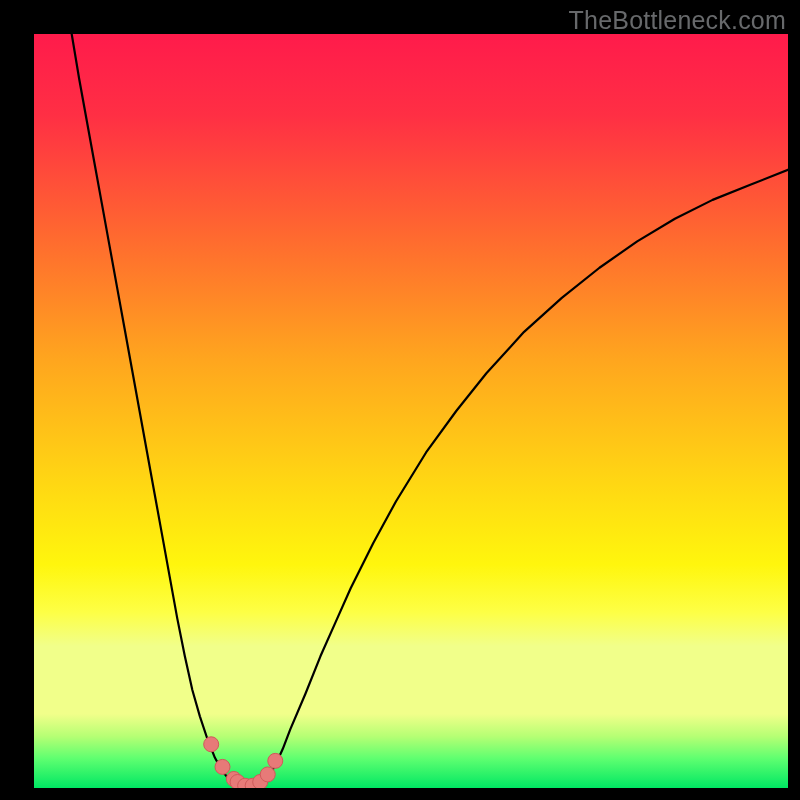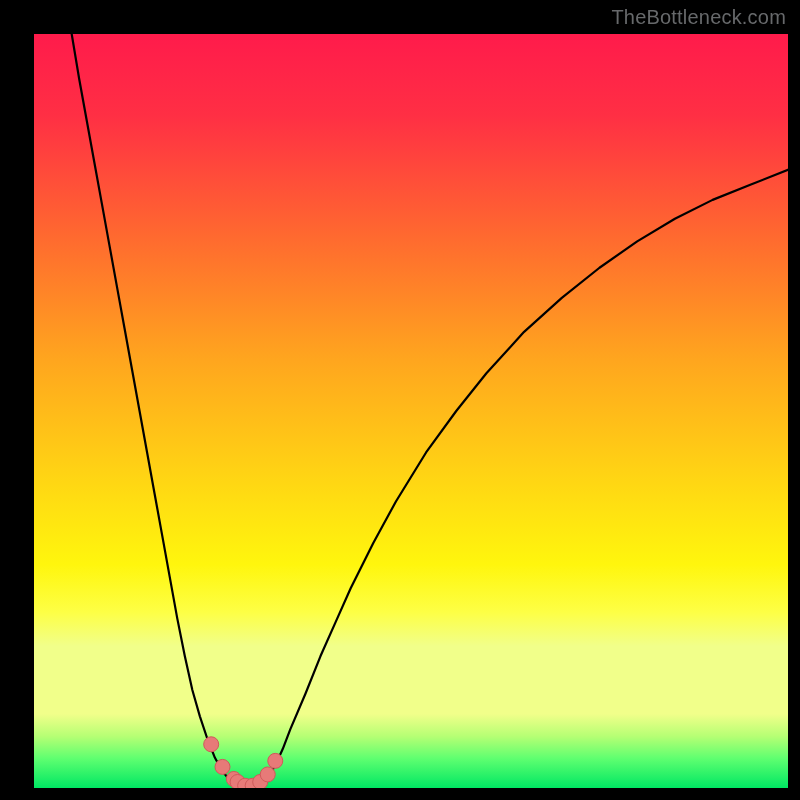--- a/index.html
+++ b/index.html
@@ -39,21 +39,21 @@
     top: 0;
     width: 754px;
     height: 754px;
     overflow: visible;
   }
   .watermark {
     position: absolute;
     top: 6px;
     right: 14px;
     font-family: Arial, Helvetica, sans-serif;
-    font-size: 20px;
+    font-size: 25px;
     color: #67696b;
     letter-spacing: 0.2px;
     user-select: none;
   }
 </style>
 </head>
 <body>
 
 <div class="frame">
 

